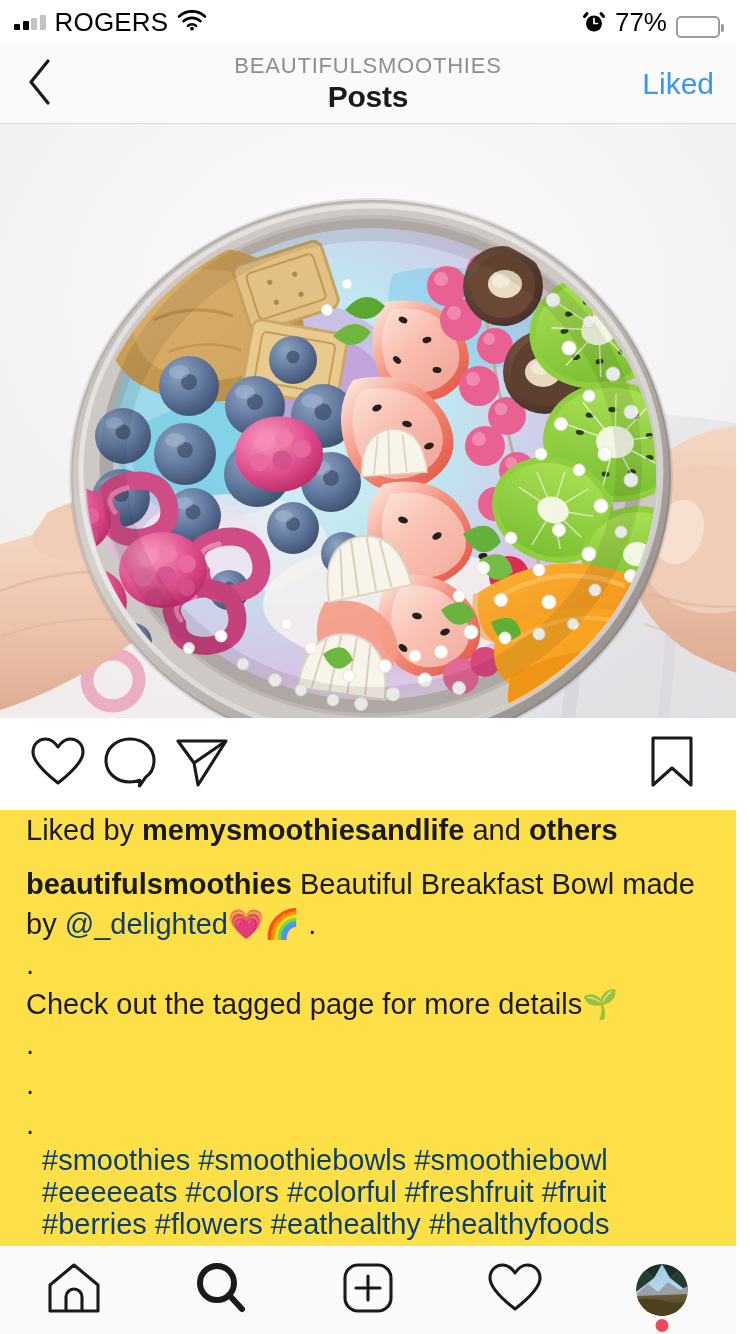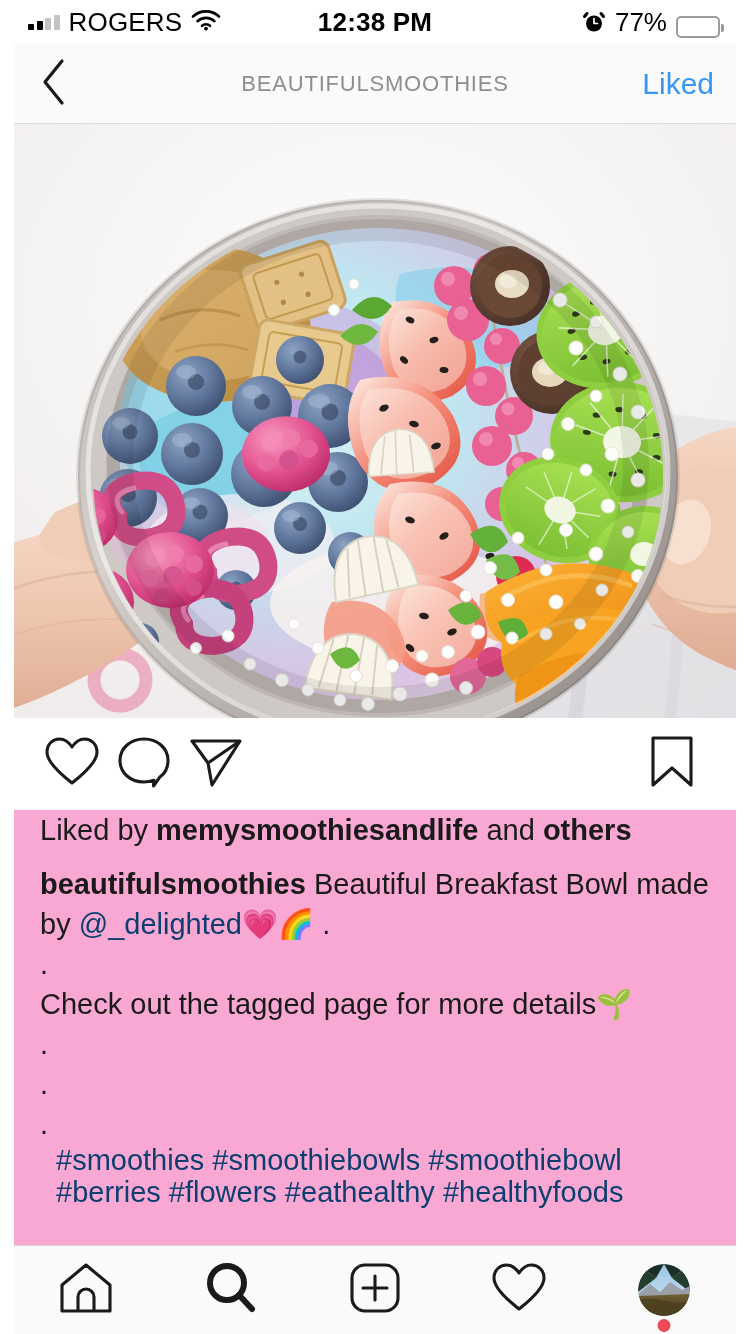--- a/index.html
+++ b/index.html
@@ -2,21 +2,21 @@
 <html><head>
 <meta charset="utf-8">
 <style>
   * { box-sizing: border-box; margin: 0; padding: 0; }
   html, body {
     width: 750px; height: 1334px;
     background: #ffffff;
     font-family: "Liberation Sans", sans-serif;
     overflow: hidden;
   }
-  .phone { width: 736px; height: 1334px; position: relative; display: flex; flex-direction: column; background:#fff;padding-left:14px; }
+  .phone { width: 736px; height: 1334px; position: relative; display: flex; flex-direction: column; background:#fff; }
 
   
   .statusbar {
     height: 44px; flex: 0 0 44px;
     display: flex; align-items: center;
     padding: 0 16px 0 14px;
     background: #ffffff;
     position: relative;
   }
   .sb-left { display: flex; align-items: center; gap: 9px; }
@@ -53,21 +53,21 @@
   .photo { flex:0 0 594px; height:594px; position:relative; overflow:hidden; background:#f4f2f2; }
   .photo svg { display:block; width:100%; height:100%; }
 
   
   .actions { flex:0 0 92px; display:flex; align-items:center; padding: 0 28px; background:#fff; }
   .act { width:72px; height:72px; display:flex; align-items:center; justify-content:center; }
   .act.first { margin-left:-6px; }
   .spacer { flex:1; }
 
   
-  .caption { flex:1 1 auto; padding: 0 26px; background:#f9a8d4; overflow:hidden; }
+  .caption { flex:1 1 auto; padding: 0 26px; background:#fde047; overflow:hidden; }
   .likedby { font-size:29px; color:#1a1a1a; line-height:40px; margin-bottom:14px; }
   .likedby b { font-weight:700; }
   .cap-body { font-size:29px; color:#1a1a1a; line-height:40px; }
   .cap-body .user { font-weight:700; color:#1a1a1a; }
   .mention { color:#0d3f6e; }
   .dotline { font-size:29px; line-height:40px; color:#1a1a1a; }
   .tags { font-size:29px; line-height:32px; color:#0d3f6e;margin-left:16px; }
   .tagline { display:block; }
 
   
@@ -93,23 +93,20 @@
       <span class="carrier">ROGERS</span>
       <span>
         <svg width="30" height="22" viewBox="0 0 30 22">
           <path d="M2 7.5 A19 19 0 0 1 28 7.5" stroke="#000" stroke-width="2.6" fill="none" stroke-linecap="round"></path>
           <path d="M6.5 12.2 A12.5 12.5 0 0 1 23.5 12.2" stroke="#000" stroke-width="2.6" fill="none" stroke-linecap="round"></path>
           <path d="M11 16.8 A6.2 6.2 0 0 1 19 16.8" stroke="#000" stroke-width="2.6" fill="none" stroke-linecap="round"></path>
           <circle cx="15" cy="19.6" r="1.9" fill="#000"></circle>
         </svg>
       </span>
     </div>
-    <div class="sb-center">
-      <span class="clock">12:38 PM</span>
-    </div>
     <div class="sb-right">
       <span>
         <svg width="24" height="24" viewBox="0 0 24 24">
           <circle cx="12" cy="13.5" r="8" fill="#000"></circle>
           <path d="M5 3.5 L2.5 6.5 M19 3.5 L21.5 6.5" stroke="#000" stroke-width="3" stroke-linecap="round"></path>
           <path d="M12 8.5 L12 13.5 L15.5 13.5" stroke="#fff" stroke-width="1.7" fill="none" stroke-linecap="round"></path>
         </svg>
       </span>
       <span class="battpct">77%</span>
       <span class="batt"><span class="fill" style="width:82%"></span></span>
@@ -119,20 +116,21 @@
   <div class="navbar">
     <div class="backbtn">
       <span>
         <svg width="28" height="48" viewBox="0 0 28 48">
           <path d="M22 3 L5 24 L22 45" stroke="#1a1a1a" stroke-width="3.2" fill="none" stroke-linecap="round" stroke-linejoin="round"></path>
         </svg>
       </span>
     </div>
     <div class="nav-titles">
       <div class="nav-sub">BEAUTIFULSMOOTHIES</div>
+      <div class="nav-title">Posts</div>
     </div>
     <div class="follow">Liked</div>
   </div>
 
   <div class="photo">
     <svg viewBox="0 0 750 594" preserveAspectRatio="xMidYMid slice">
       <defs>
         <radialGradient id="bg" cx="50%" cy="30%" r="80%">
           <stop offset="0%" stop-color="#fdfcfc"></stop>
             <stop offset="100%" stop-color="#efeceb"></stop>
@@ -687,20 +685,21 @@
     <div class="cap-body">
       <span>Check out the tagged page for more details</span><span>🌱</span>
     </div>
 
     <div class="dotline">.</div>
     <div class="dotline">.</div>
     <div class="dotline">.</div>
 
     <div class="tags">
       <span class="tagline">#smoothies #smoothiebowls #smoothiebowl</span>
+      <span class="tagline">#eeeeeats #colors #colorful #freshfruit #fruit</span>
       <span class="tagline">#berries #flowers #eathealthy #healthyfoods</span>
     </div>
   </div>
 
   <div class="tabbar">
     <div class="tab">
       <span>
         <svg width="56" height="54" viewBox="0 0 56 54">
           <path d="M4 24 L28 4 L52 24 L52 50 L4 50 Z" fill="none" stroke="#1a1a1a" stroke-width="3.1" stroke-linejoin="round"></path>
           <path d="M20 50 L20 36 A8 8 0 0 1 36 36 L36 50" fill="none" stroke="#1a1a1a" stroke-width="3.1" stroke-linejoin="round"></path>

